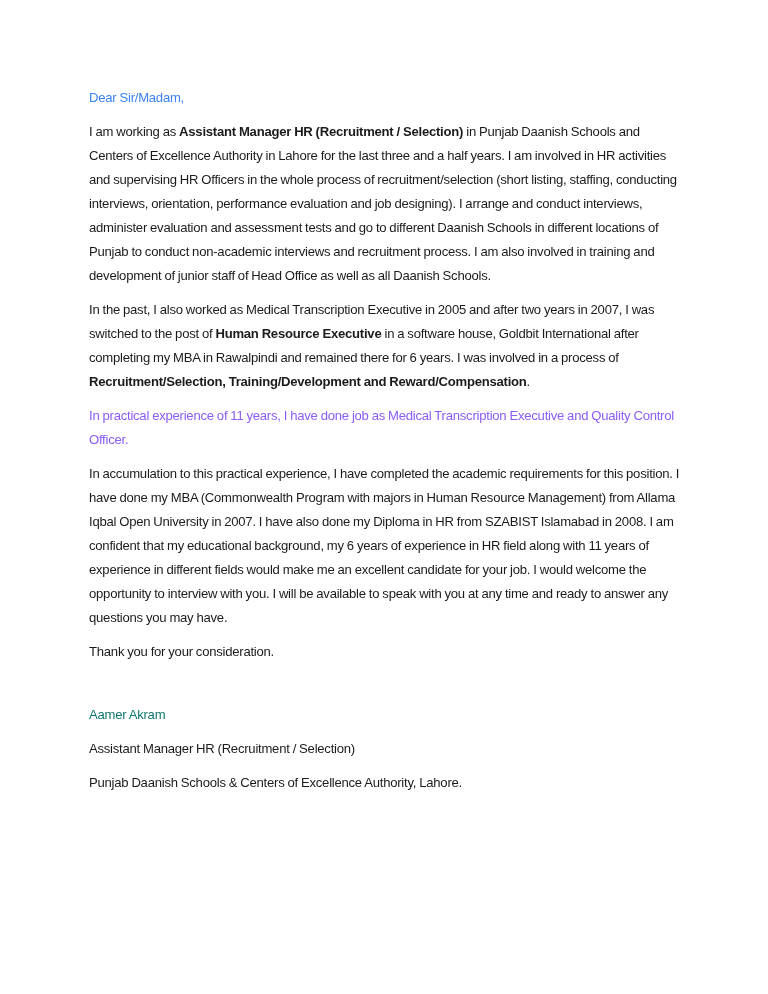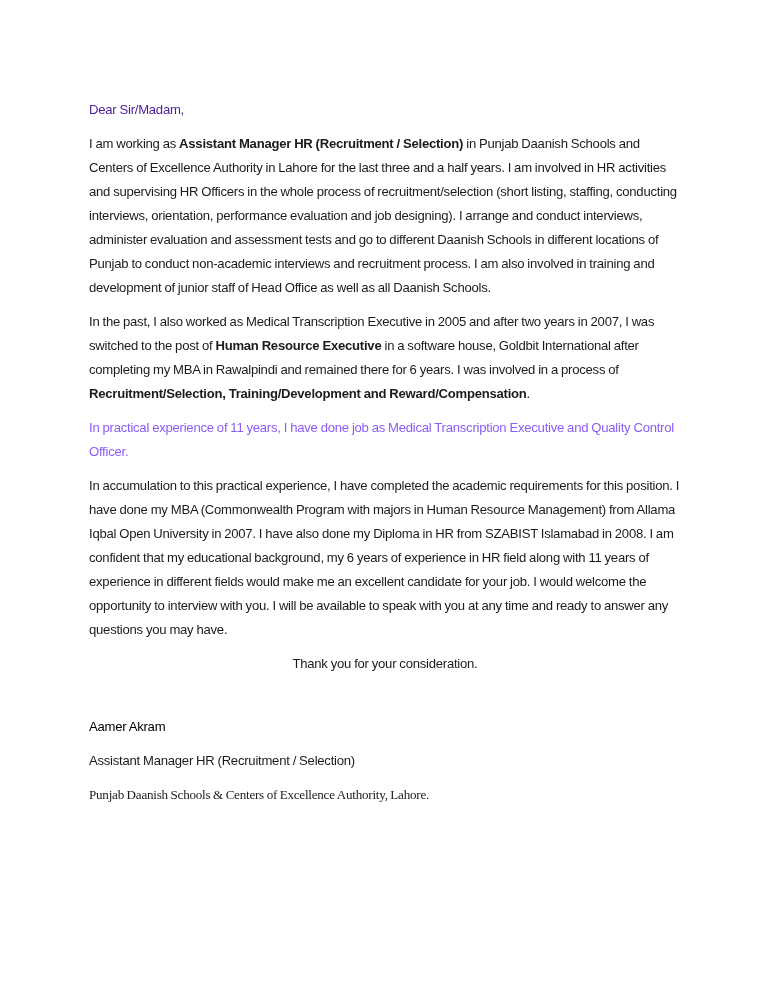--- a/index.html
+++ b/index.html
@@ -38,63 +38,61 @@
     word-spacing: -0.35px;
     -webkit-font-smoothing: antialiased;
   }
 
   .para.salutation {
     margin-bottom: 10px;
   }
 
   .para.closing {
     margin-bottom: 10px;
-    text-align: center;
   }
 
   .spacer-line {
     height: 29px;
   }
 
   .para.sig-name {
     margin-bottom: 10px;
   }
 
   .para.sig-title {
     margin-bottom: 10px;
   }
 
   .para.sig-org {
     margin-bottom: 0;
-    font-family: Liberation Serif, serif;
   }
 
   .seg-bold {
     font-weight: bold;
   }
 </style>
 </head>
 <body>
 
 <div id="page" style="background: rgb(255, 255, 255);">
   <div id="doc-body">
 
-    <p class="para salutation" style="color: #4c1d95; margin-top: 12px;">Dear Sir/Madam,</p>
+    <p class="para salutation" style="color: #3b82f6;">Dear Sir/Madam,</p>
 
     <div id="paragraph-host">
         <p class="para" style="color: rgb(27, 27, 27);"><span>I am working as </span><span class="seg-bold">Assistant Manager HR (Recruitment / Selection)</span><span> in Punjab Daanish Schools and Centers of Excellence Authority in Lahore for the last three and a half years.  I am involved in HR activities and supervising HR Officers in the whole process of recruitment/selection (short listing, staffing, conducting interviews, orientation, performance evaluation and job designing).  I arrange and conduct interviews, administer evaluation and assessment tests and go to different Daanish Schools in different locations of Punjab to conduct non-academic interviews and recruitment process. I am also involved in training and development of junior staff of Head Office as well as all Daanish Schools.</span></p>
         <p class="para" style="color: rgb(27, 27, 27);"><span>In the past, I also worked as Medical Transcription Executive in 2005  and after two years in 2007,  I was switched to the post of </span><span class="seg-bold">Human Resource Executive</span><span> in a software house, Goldbit International after completing my MBA in Rawalpindi and remained there for 6 years.  I was involved in a process of </span><span class="seg-bold">Recruitment/Selection, Training/Development and Reward/Compensation</span><span>.</span></p>
         <p class="para" style="color: #8b5cf6;"><span>In practical experience of 11 years, I have done job as Medical Transcription Executive and Quality Control Officer.</span></p>
         <p class="para" style="color: rgb(27, 27, 27);"><span>In accumulation to this practical experience, I have completed the academic requirements for this position. I have done my MBA (Commonwealth Program with majors in Human Resource Management) from Allama Iqbal Open University in 2007.  I have also done my Diploma in HR from SZABIST Islamabad in 2008.  I am confident that my educational background, my 6 years of experience in HR field along with 11 years of experience in different fields would make me an excellent candidate for your job.  I would welcome the opportunity to interview with you. I will be available to speak with you at any time and ready to answer any questions you may have.</span></p>
       </div>
 
     <p class="para closing" style="color: rgb(27, 27, 27);">Thank you for your consideration.</p>
 
     <div class="spacer-line"></div>
 
-    <p class="para sig-name" style="color: #000000;">Aamer Akram</p>
+    <p class="para sig-name" style="color: #0f766e;">Aamer Akram</p>
 
     <p class="para sig-title" style="color: rgb(27, 27, 27);">Assistant Manager HR (Recruitment / Selection)</p>
 
     <p class="para sig-org" style="color: rgb(27, 27, 27);">Punjab Daanish Schools &amp; Centers of Excellence Authority, Lahore.</p>
 
   </div>
 </div>
 
 </body></html>

